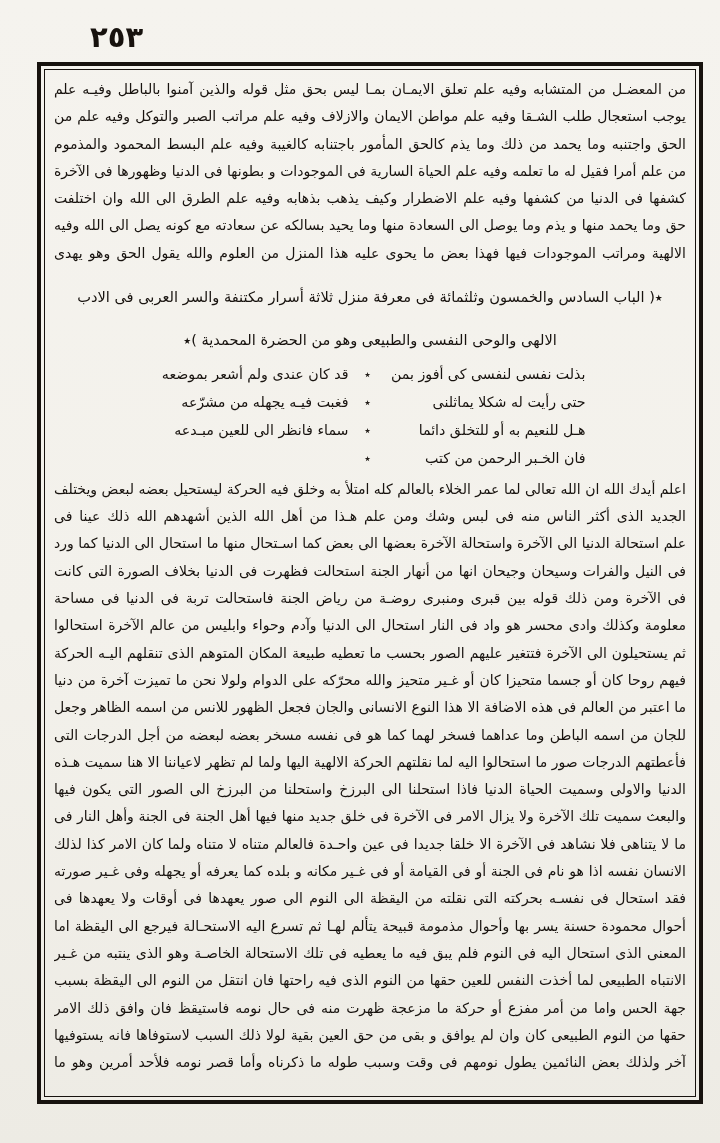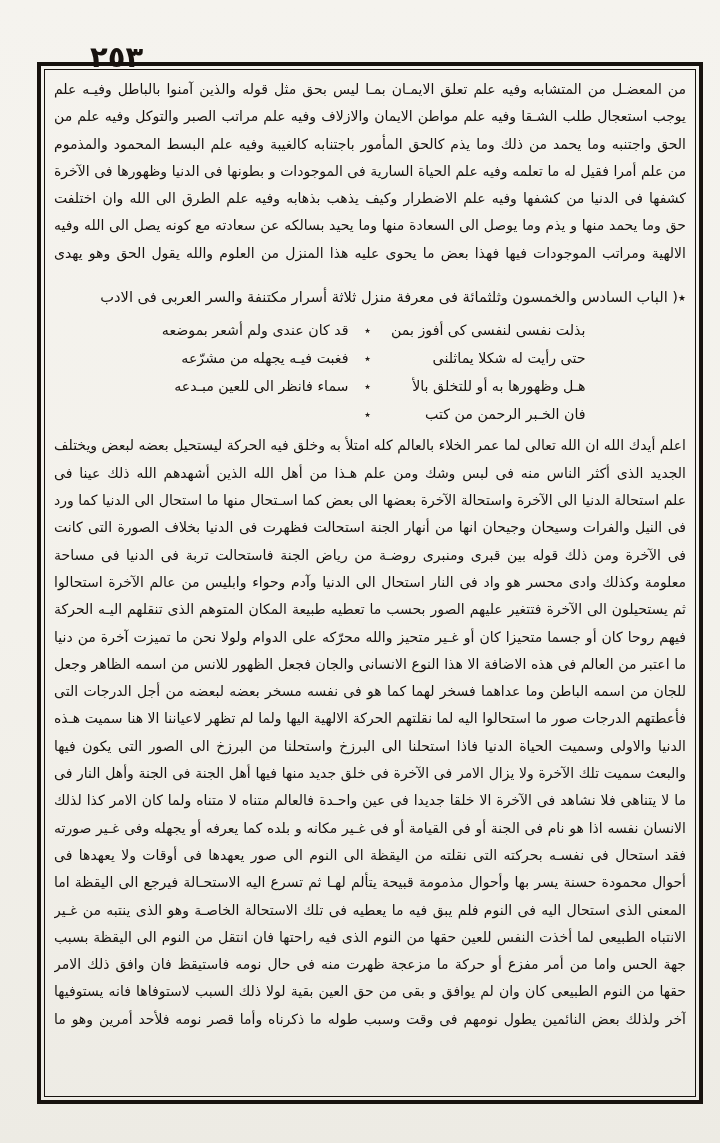--- a/index.html
+++ b/index.html
@@ -10,42 +10,41 @@
     color:#17120e;
   }
   .sheet{
     position:absolute;inset:0;
     background:linear-gradient(180deg,#f5f3ee 0%,#f3f1eb 55%,#edebe4 100%);
   }
   .page-number{
     position:absolute;top:20px;left:90px;
     font-size:29px;font-weight:bold;letter-spacing:1px;
     direction:rtl;
-    margin-top:20px;
   }
   .frame-outer{
     position:absolute;left:37px;top:62px;width:666px;height:1042px;
     box-sizing:border-box;border:4.5px solid #17120e;padding:3px;
     background:transparent;
   }
   .frame-inner{
     width:100%;height:100%;box-sizing:border-box;
     border:1.6px solid #17120e;
     padding:6px 9px 0 9px;
     direction:rtl;
   }
   .jline{
     font-size:14px;height:27.3px;line-height:27.3px;
     text-align:justify;text-align-last:justify;
     overflow:hidden;
   }
   .heading{margin-top:5px;}
   .hline{
     font-size:14.6px;height:27.4px;line-height:27.4px;
-    text-align:right;overflow:hidden;margin-top:16px;
+    text-align:center;overflow:hidden;margin-top:16px;
   }
   .poem{margin-top:6px;margin-bottom:4px;}
   .verse{
     display:grid;grid-template-columns:205px 26px 200px;
     justify-content:center;align-items:center;
     height:28px;line-height:28px;font-size:14.2px;
   }
   .verse .h1{text-align:right;padding-left:6px;white-space:nowrap;overflow:hidden;}
   .verse .h2{padding-right:6px;white-space:nowrap;overflow:hidden;}
   .verse .star{text-align:center;font-size:12px;opacity:.95;}
@@ -67,36 +66,37 @@
           <div class="jline">يوجب استعجال طلب الشـقا وفيه علم مواطن الايمان والازلاف وفيه علم مراتب الصبر والتوكل وفيه علم من عرف</div>
           <div class="jline">الحق واجتنبه وما يحمد من ذلك وما يذم كالحق المأمور باجتنابه كالغيبة وفيه علم البسط المحمود والمذموم وفيه علم</div>
           <div class="jline">من علم أمرا فقيل له ما تعلمه وفيه علم الحياة السارية فى الموجودات و بطونها فى الدنيا وظهورها فى الآخرة و بأى بصر</div>
           <div class="jline">كشفها فى الدنيا من كشفها وفيه علم الاضطرار وكيف يذهب بذهابه وفيه علم الطرق الى الله وان اختلفت فكلها</div>
           <div class="jline">حق وما يحمد منها و يذم وما يوصل الى السعادة منها وما يحيد بسالكه عن سعادته مع كونه يصل الى الله وفيه علم المعية</div>
           <div class="jline">الالهية ومراتب الموجودات فيها فهذا بعض ما يحوى عليه هذا المنزل من العلوم والله يقول الحق وهو يهدى السبيل</div>
         </div>
 
       <div class="heading">
         <div class="hline">٭( الباب السادس والخمسون وثلثمائة فى معرفة منزل ثلاثة أسرار مكتنفة والسر العربى فى الادب</div>
+        <div class="hline">الالهى والوحى النفسى والطبيعى وهو من الحضرة المحمدية )٭</div>
       </div>
 
       <div class="poem">
 
       <div class="verse">
           <span class="hemi h1">بذلت نفسى لنفسى كى أفوز بمن</span>
           <span class="star">٭</span>
           <span class="hemi h2">قد كان عندى ولم أشعر بموضعه</span>
         </div>
           <div class="verse">
           <span class="hemi h1">حتى رأيت له شكلا يماثلنى</span>
           <span class="star">٭</span>
           <span class="hemi h2">فغبت فيـه يجهله من مشرّعه</span>
         </div>
           <div class="verse">
-          <span class="hemi h1">هـل وظهورها به أو للتخلق بالأ</span>
+          <span class="hemi h1">هـل للنعيم به أو للتخلق دائما</span>
           <span class="star">٭</span>
           <span class="hemi h2">سماء فانظر الى للعين مبـدعه</span>
         </div>
           <div class="verse">
           <span class="hemi h1">فان الخـبر الرحمن من كتب</span>
           <span class="star">٭</span>
         </div>
         </div>
 
       <div class="bodytext">

